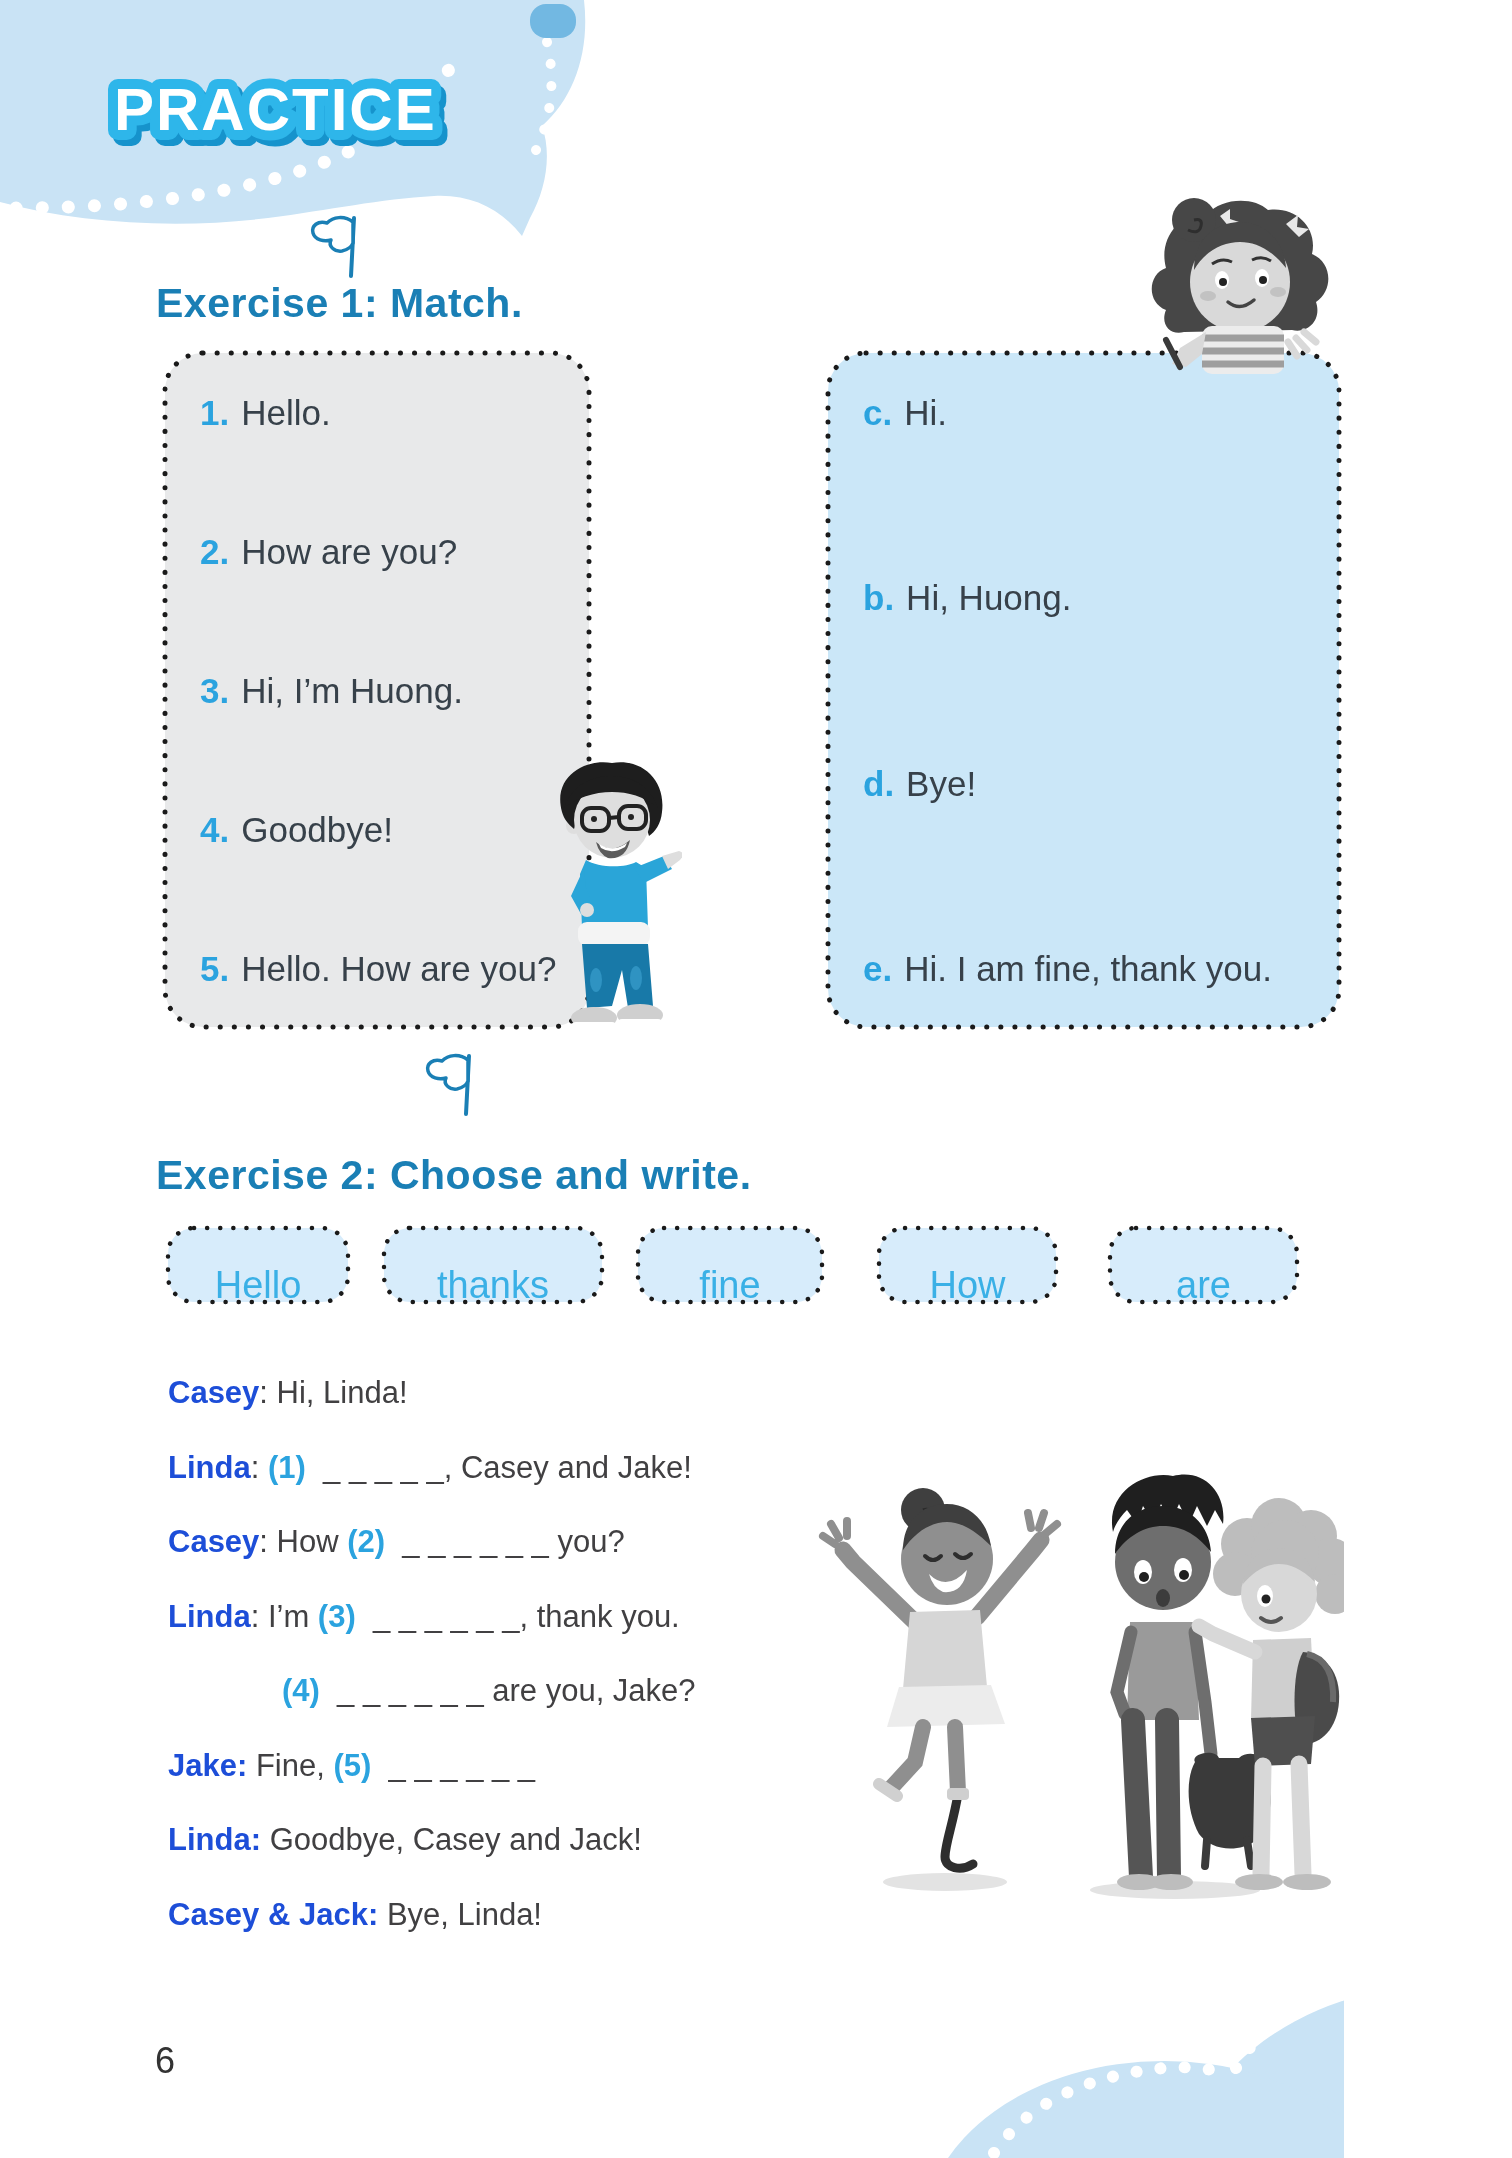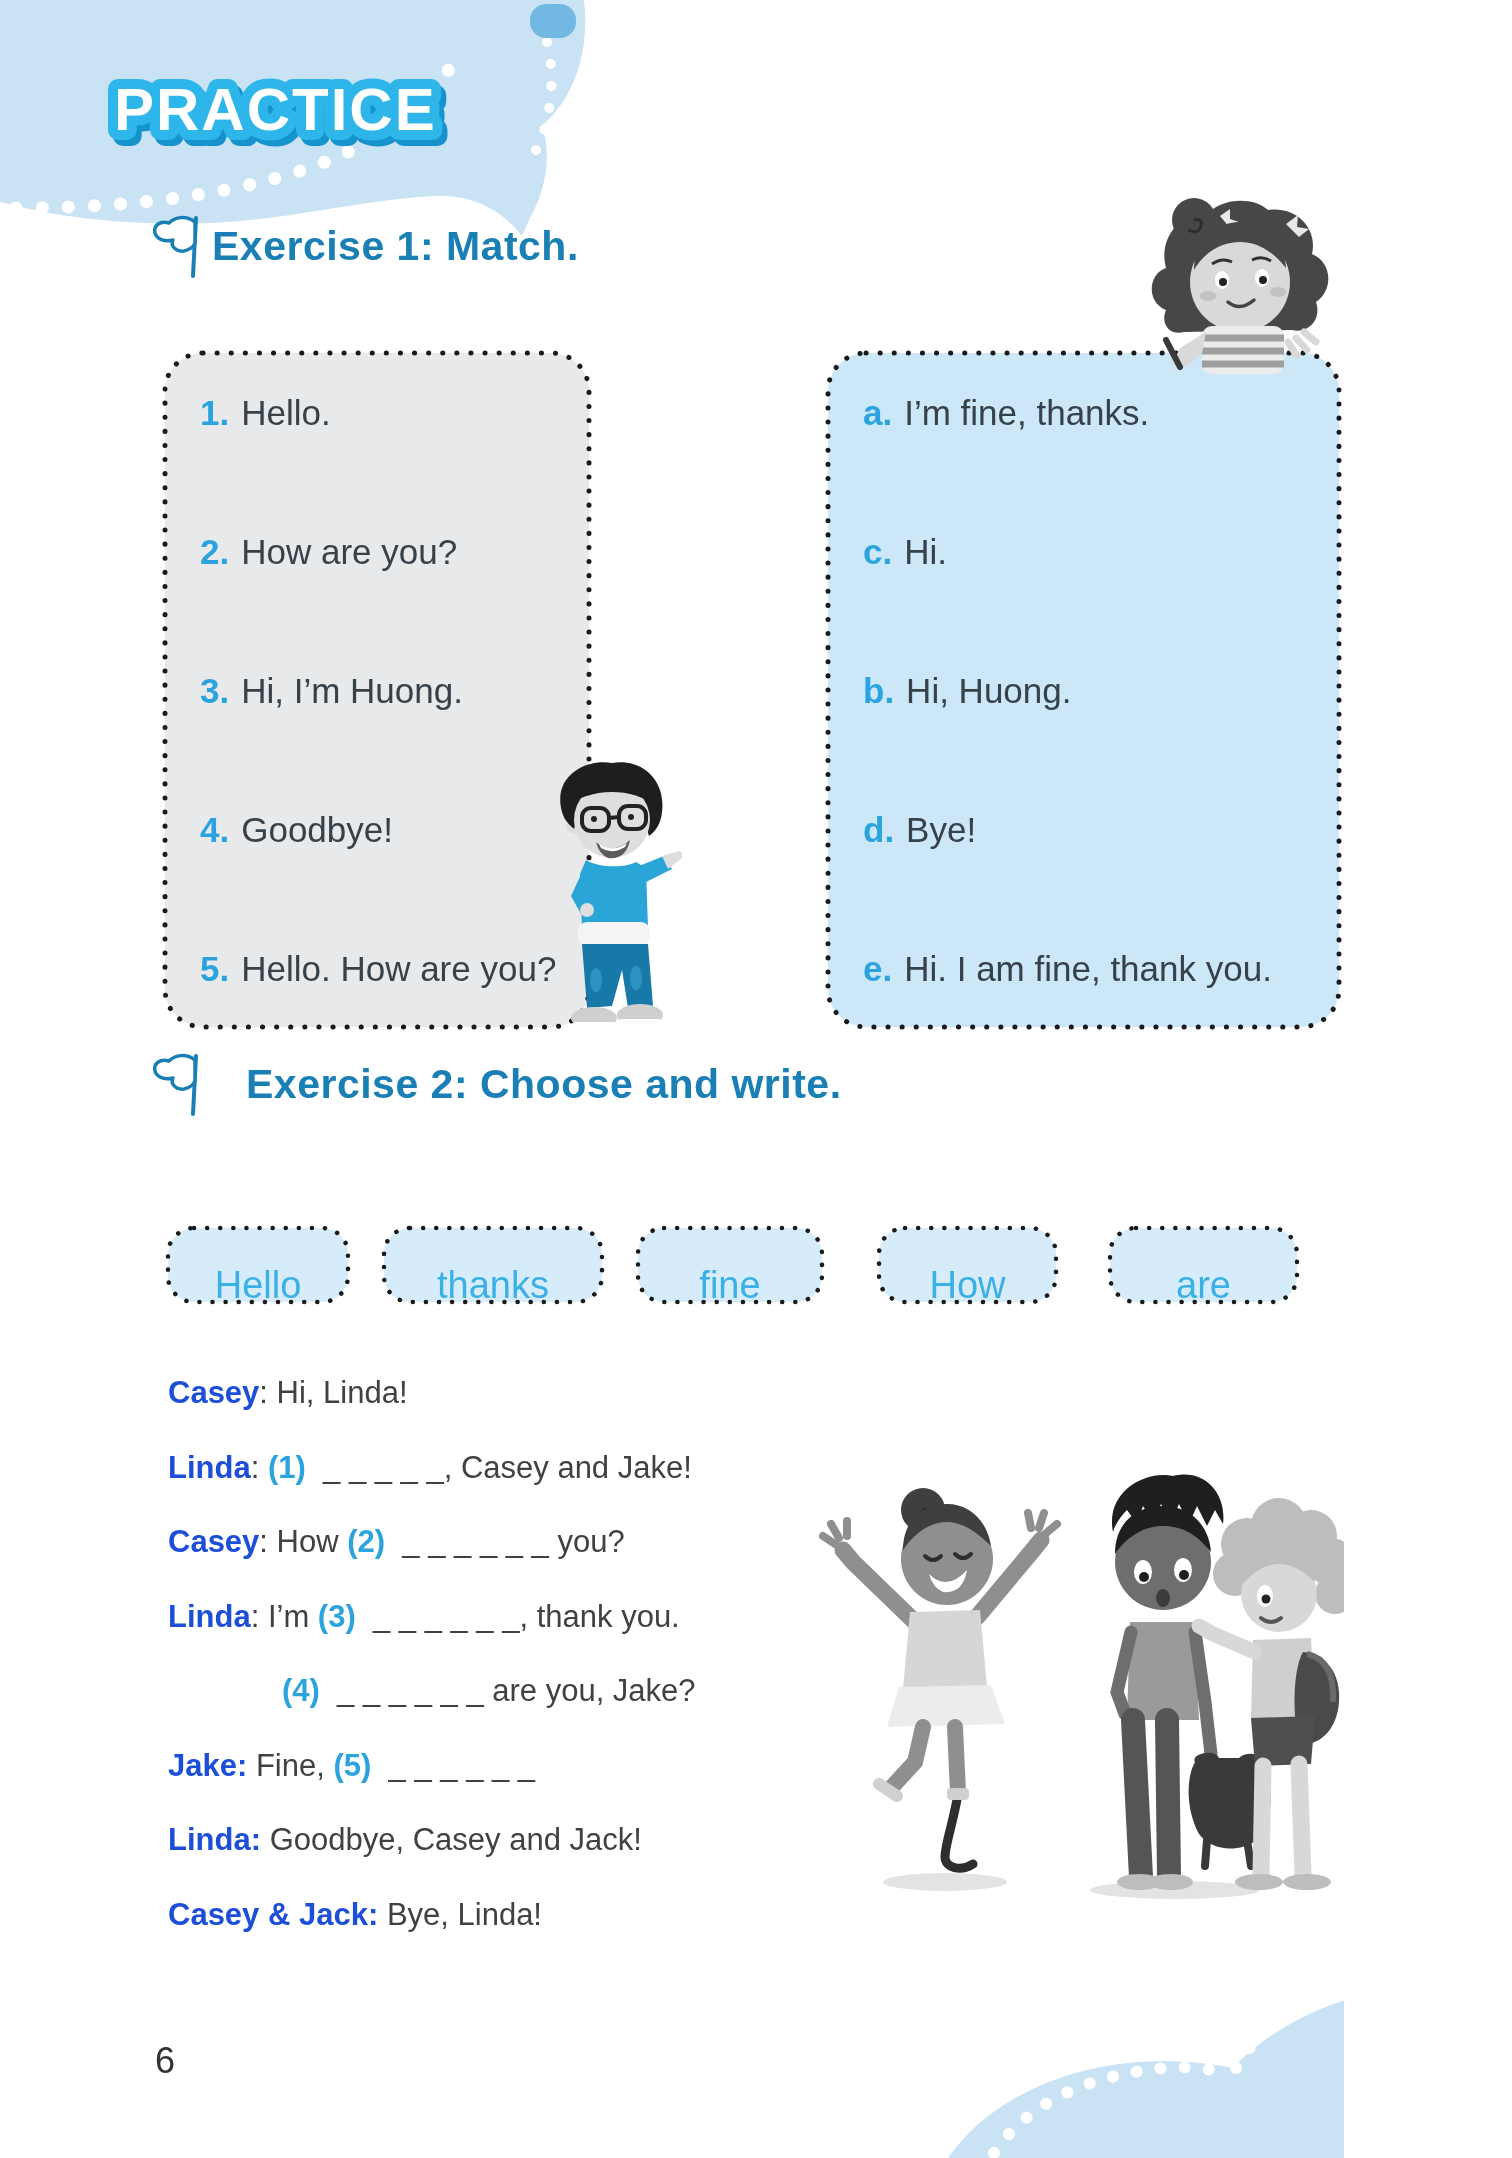--- a/index.html
+++ b/index.html
@@ -10,21 +10,21 @@
 
   
   #top-decor{left:0;top:0;z-index:0;}
   #bottom-decor{right:0;bottom:0;z-index:0;}
   .wdots{fill:none;stroke:#fff;stroke-linecap:round;}
 
   
   #practice{left:92px;top:44px;z-index:3;}
 
   
-  .ex-head{display:flex;align-items:center;z-index:2;}
+  .ex-head{display:flex;align-items:center;z-index:2;flex-direction:column;}
   #ex1-head{left:150px;top:212px;}
   #ex2-head{left:150px;top:1050px;gap:34px;}
   .ex-title{font-size:41px;font-weight:bold;color:#1a7fb5;margin-left:6px;letter-spacing:0.5px;}
 
   
   .match-box{z-index:1;}
   #box-left{left:162px;top:350px;width:430px;height:680px;}
   #box-right{left:825px;top:350px;width:517px;height:680px;}
   .box-items{position:absolute;left:0;top:0;width:100%;height:100%;
              display:flex;flex-direction:column;justify-content:space-between;
@@ -99,21 +99,20 @@
       <div class="item"><span class="it-num">4.</span><span>Goodbye!</span></div>
       <div class="item"><span class="it-num">5.</span><span>Hello. How are you?</span></div>
     </div>
   </div>
 
   <div id="box-right" class="abs match-box">
     <svg width="517" height="680" viewBox="0 0 517 680">
       <rect class="dotrect" x="3" y="3" width="511" height="674" rx="38" fill="#cbe7f8"></rect>
     </svg>
     <div class="box-items">
-      <div class="item"><span class="it-num">a.</span><span>I’m fine, thanks.</span></div>
       <div class="item"><span class="it-num">c.</span><span>Hi.</span></div>
       <div class="item"><span class="it-num">b.</span><span>Hi, Huong.</span></div>
       <div class="item"><span class="it-num">d.</span><span>Bye!</span></div>
       <div class="item"><span class="it-num">e.</span><span>Hi. I am fine, thank you.</span></div>
     </div>
   </div>
 
   <svg id="girl-top" class="abs" width="205" height="185" viewBox="0 0 205 185">
     <path d="M30 120 C10 112 12 84 30 78 C22 48 44 22 72 24 C84 8 118 6 132 20 C160 16 182 38 176 64 C196 72 198 100 180 112 C186 130 172 144 156 140 L48 142 C34 146 24 134 30 120 Z" fill="#474747"></path>
     <circle cx="58" cy="30" r="22" fill="#474747"></circle>

